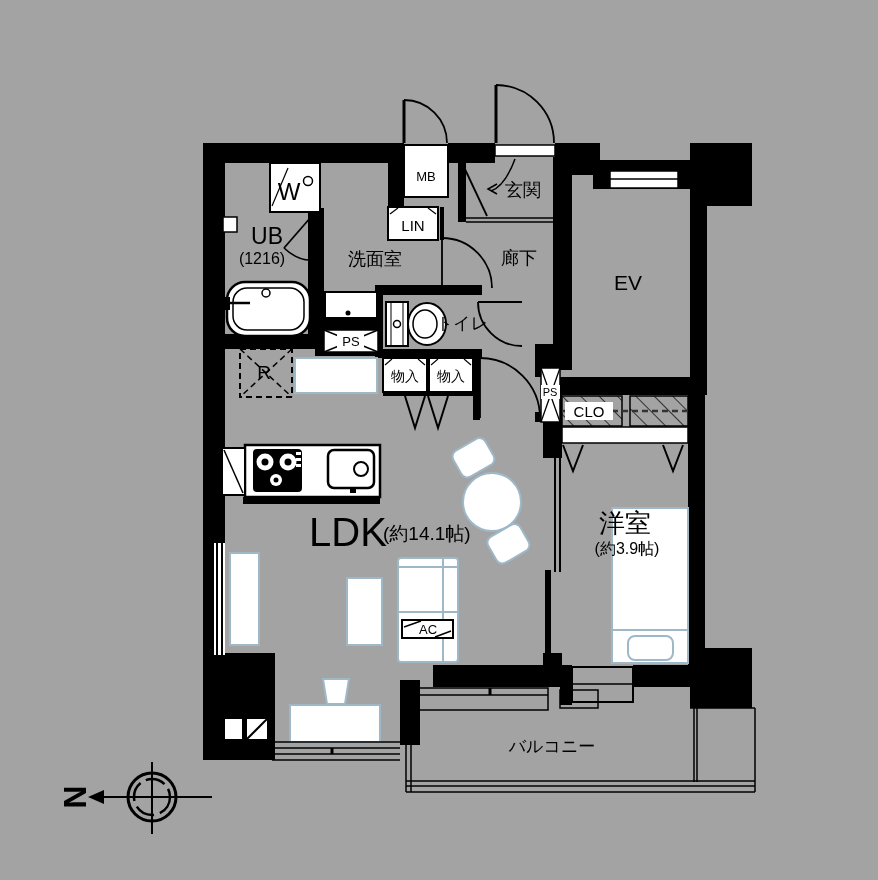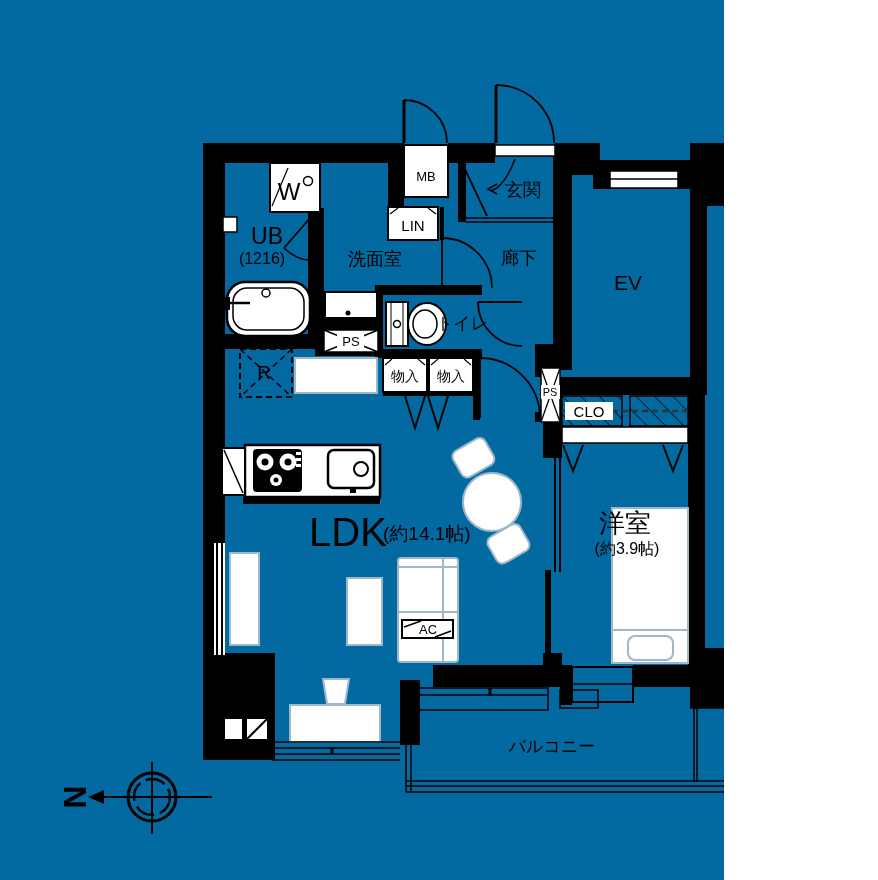--- a/index.html
+++ b/index.html
@@ -1,16 +1,16 @@
 <!DOCTYPE html>
 <html><head>
 <meta charset="utf-8">
 <style>
   html,body{margin:0;padding:0;background:#fff;}
-  .stage{position:relative;width:724px;height:880px;background:#0369a1;overflow:hidden;
+  .stage{position:relative;width:878px;height:880px;background:#a3a3a3;overflow:hidden;
          font-family:"Liberation Sans","DejaVu Sans",sans-serif;}
   svg text{font-family:"Liberation Sans","DejaVu Sans",sans-serif;fill:#000;}
 </style>
 </head>
 <body>
 
 <div class="stage">
 <svg width="878" height="880" viewBox="0 0 878 880">
   <defs>
     <pattern id="hatch" width="13" height="13" patternUnits="userSpaceOnUse" patternTransform="rotate(-45)">

